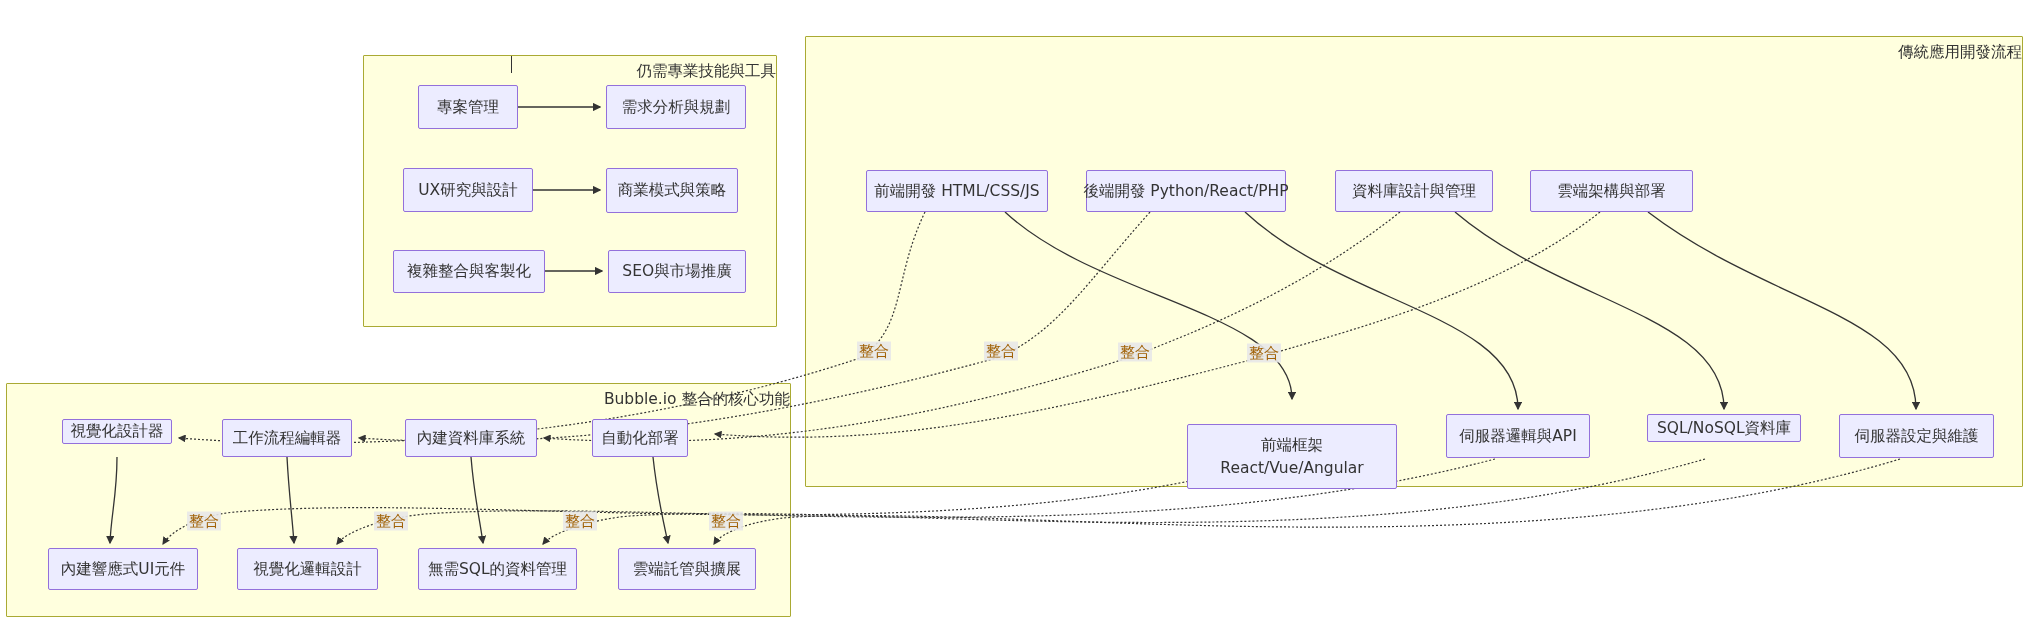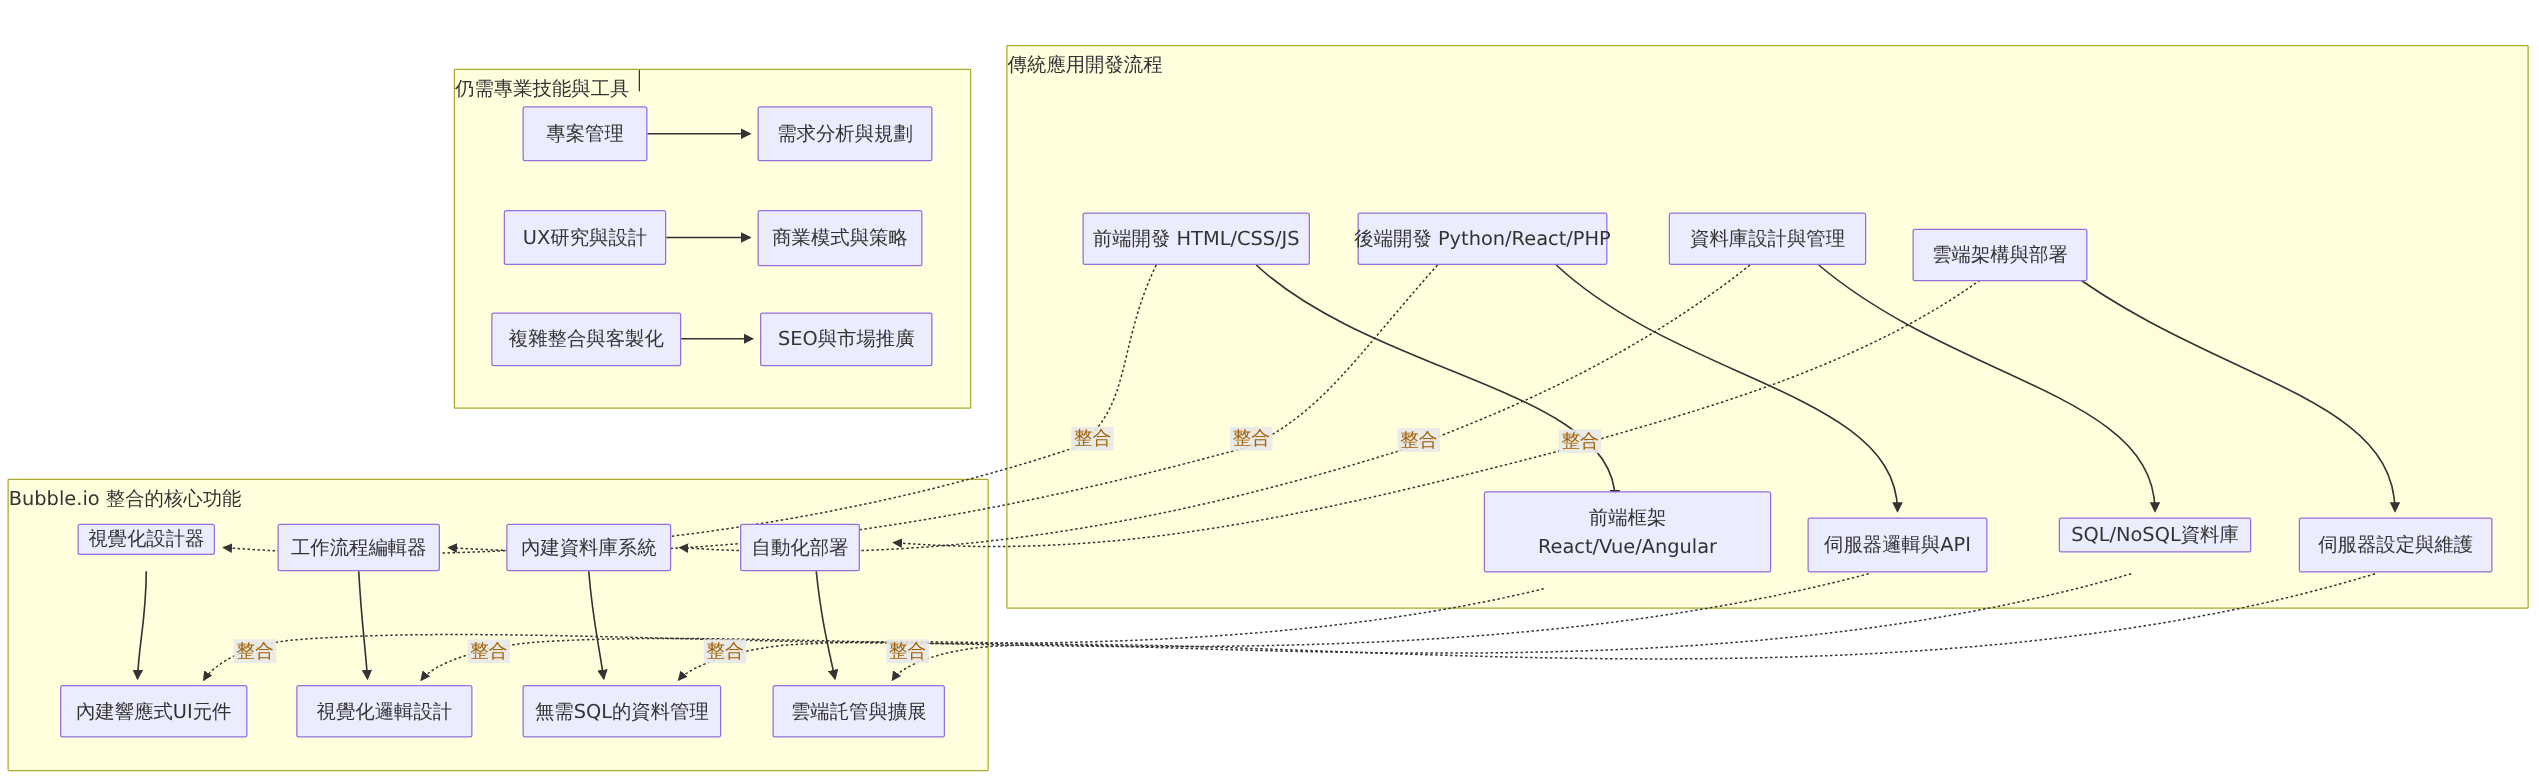--- a/index.html
+++ b/index.html
@@ -6,21 +6,21 @@
   .canvas{
     position:relative;width:2031px;height:627px;background:#ffffff;
     font-family:"DejaVu Sans","Liberation Sans",sans-serif;color:#333333;
     overflow:hidden;
   }
   .cluster{
     position:absolute;background:#ffffde;border:1px solid #aaaa33;
     box-sizing:border-box;border-radius:1px;
   }
   .cluster-title{
-    position:absolute;top:5px;left:0;width:100%;text-align:left;
+    position:absolute;top:5px;left:0;width:100%;text-align:right;
     font-size:15.5px;color:#333333;white-space:nowrap;
   }
   .edges{position:absolute;left:0;top:0;width:2031px;height:627px;}
   .node{
     position:absolute;background:#ECECFF;border:1px solid #9370DB;
     box-sizing:border-box;border-radius:2px;
     display:flex;flex-direction:column;align-items:center;justify-content:center;
     text-align:right;font-size:15.5px;line-height:1.45;color:#333333;
     white-space:nowrap;
   }
@@ -105,25 +105,25 @@
 
   <div class="node" style="left:866px;top:170px;width:182px;height:42px">
     <span>前端開發 HTML/CSS/JS</span>
   </div>
   <div class="node" style="left:1086px;top:170px;width:200px;height:42px">
     <span>後端開發 Python/React/PHP</span>
   </div>
   <div class="node" style="left:1335px;top:170px;width:158px;height:42px">
     <span>資料庫設計與管理</span>
   </div>
-  <div class="node" style="left:1530px;top:183px;width:140px;height:42px">
+  <div class="node" style="left:1530px;top:170px;width:163px;height:42px">
     <span>雲端架構與部署</span>
   </div>
 
-  <div class="node" style="left:1187px;top:393px;width:230px;height:65px">
+  <div class="node" style="left:1187px;top:424px;width:210px;height:65px">
     <span>前端框架</span>
     <span>React/Vue/Angular</span>
   </div>
   <div class="node" style="left:1446px;top:414px;width:144px;height:44px">
     <span>伺服器邏輯與API</span>
   </div>
   <div class="node" style="left:1647px;top:414px;width:154px;height:28px">
     <span>SQL/NoSQL資料庫</span>
   </div>
   <div class="node" style="left:1839px;top:414px;width:155px;height:44px">

